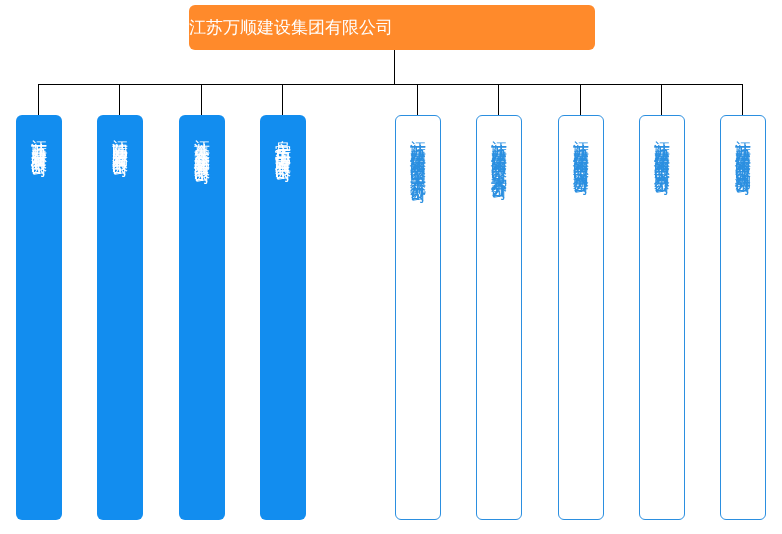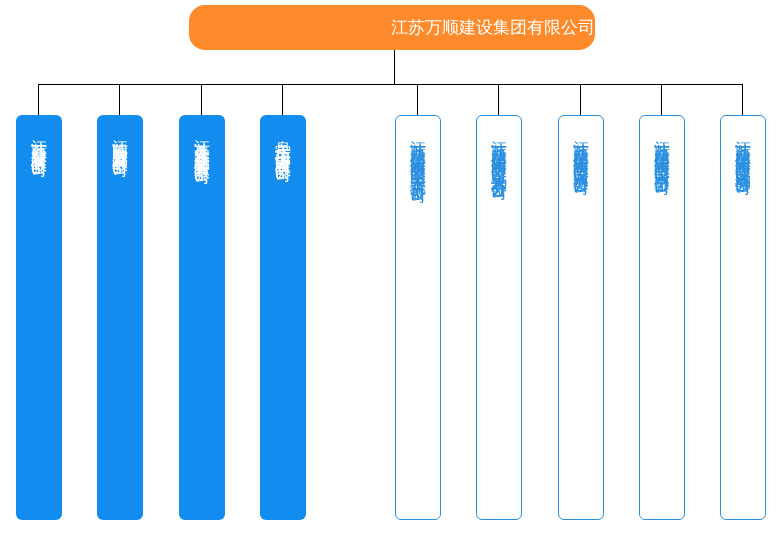--- a/index.html
+++ b/index.html
@@ -1,20 +1,20 @@
 <!DOCTYPE html>
 <html><head>
 <meta charset="utf-8">
 <style>
   html, body { margin: 0; padding: 0; background: #ffffff; }
   body { width: 782px; height: 534px; position: relative; overflow: hidden;
          font-family: "DejaVu Sans", "Liberation Sans", sans-serif; }
   .root-box { position: absolute; left: 189px; top: 5px; width: 406px; height: 45px;
-              background: #ff8a2b; border-radius: 16px; color: #ffffff;
-              font-size: 17px; display: flex; align-items: center; justify-content: flex-end; }
+              background: #ff8a2b; border-radius: 6px; color: #ffffff;
+              font-size: 17px; display: flex; align-items: center; justify-content: flex-start; }
   .line { position: absolute; background: #000000; }
   .node { position: absolute; top: 115px; width: 46px; height: 405px; box-sizing: border-box;
           border-radius: 6px; display: flex; justify-content: center; }
   .node.filled { background: #128def; color: #ffffff; }
   .node.outline { border: 1.5px solid #2b8fe0; background: #ffffff; color: #2b8fe0; }
   .node .label { writing-mode: vertical-rl; text-orientation: upright; font-size: 16px;
                  line-height: 18px; letter-spacing: 2.5px; margin-top: 12px; }
 </style>
 </head>
 <body>

